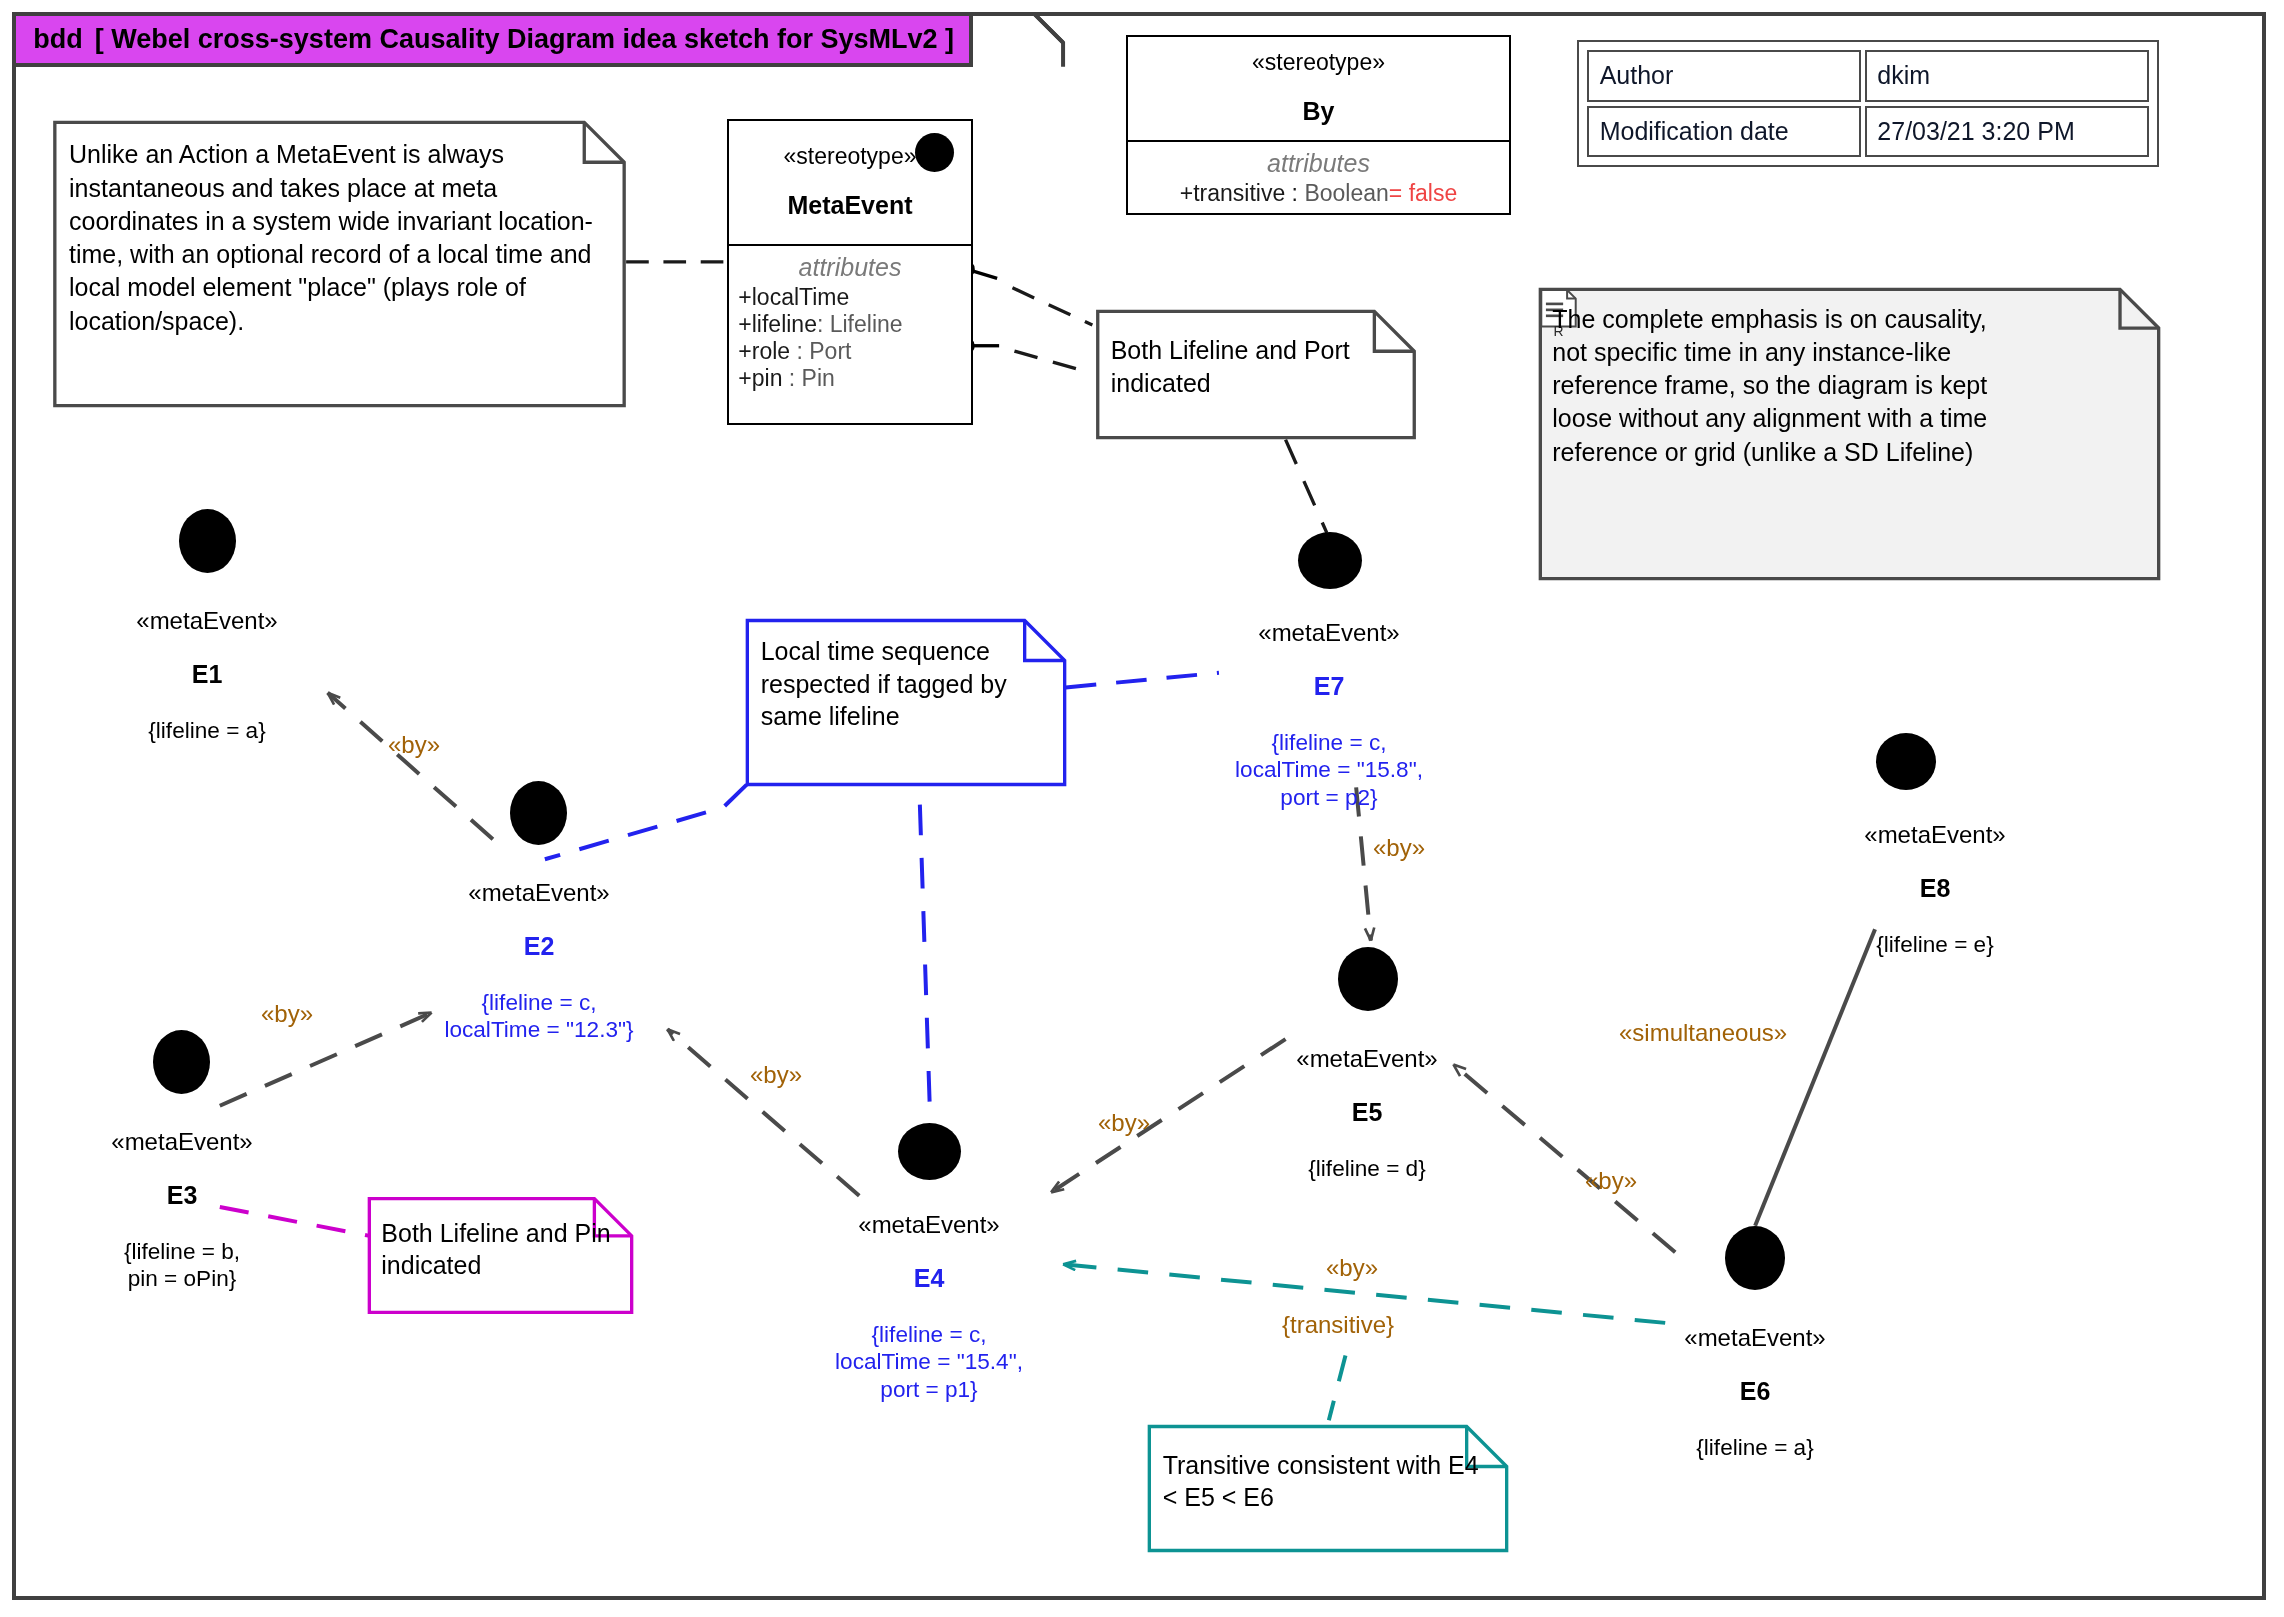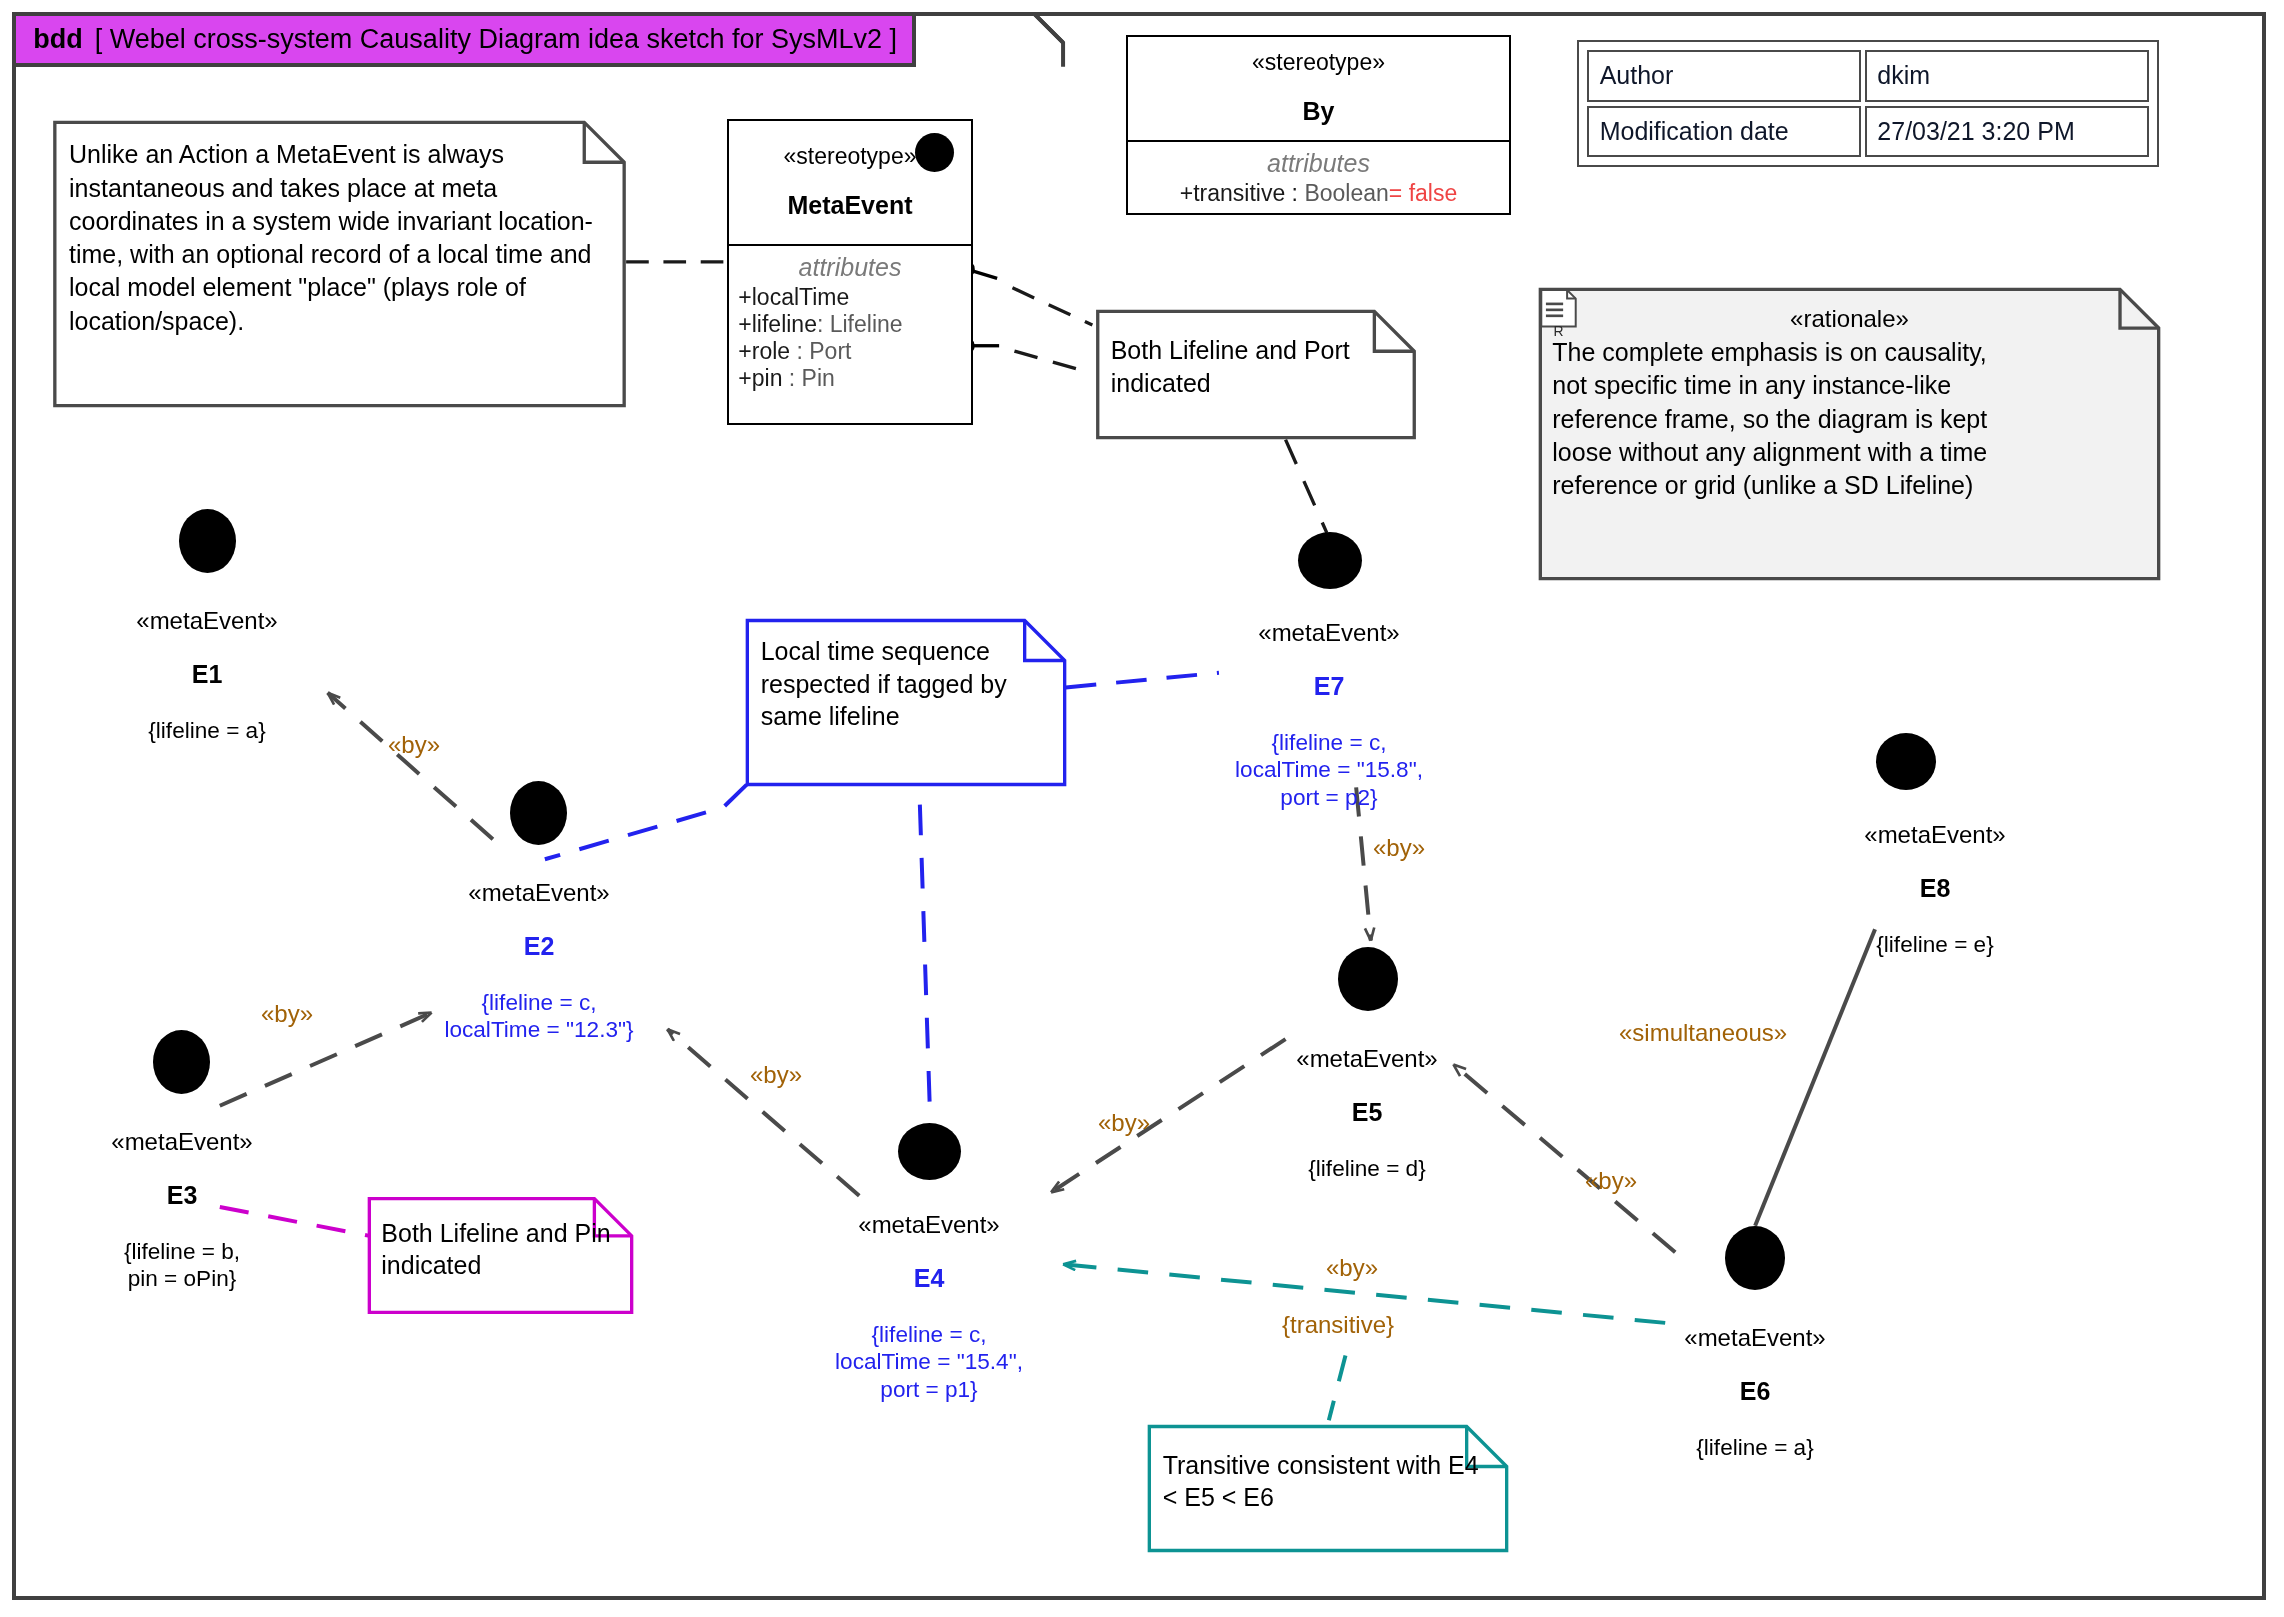--- a/index.html
+++ b/index.html
@@ -15,21 +15,21 @@
     position:absolute; left:12px; top:12px;
     height:55px; box-sizing:border-box;
     border:4px solid #404040; border-bottom-width:4px;
     background:#d946ef;
     display:flex; align-items:center;
     padding:0 14.7px 0 17.3px;
     font-size:27px; color:#000; white-space:nowrap;
     z-index:6;
   }
   .frame-title .kind{font-weight:bold;margin-right:12px;}
-  .frame-title .bracket{font-weight:normal;}
+  .frame-title .bracket{font-weight:bold;}
   .title-clip{position:absolute;left:0;top:0;width:100%;height:100%;pointer-events:none;}
 
   
   #edges{position:absolute;left:0;top:0;width:2284px;height:1618px;}
 
   
   .clsbox{position:absolute;border:2.7px solid #000;background:#fff;box-sizing:border-box;}
   .cls-head{
     display:flex;flex-direction:column;align-items:center;justify-content:center;
     padding:9.3px 6.7px 10.7px 6.7px;position:relative;gap:16px;
@@ -247,21 +247,20 @@
     </svg>
     <svg class="docicon" viewBox="0 0 58 74">
       <polygon points="3,3 42,3 55,16 55,58 3,58" fill="#fff" stroke="#4a4a4a" stroke-width="3"></polygon>
       <polyline points="42,3 42,16 55,16" fill="none" stroke="#4a4a4a" stroke-width="3"></polyline>
       <line x1="10" y1="24" x2="36" y2="24" stroke="#4a4a4a" stroke-width="4"></line>
       <line x1="10" y1="33" x2="36" y2="33" stroke="#4a4a4a" stroke-width="4"></line>
       <line x1="10" y1="42" x2="36" y2="42" stroke="#4a4a4a" stroke-width="4"></line>
       <text x="29" y="73" font-size="21" text-anchor="middle" fill="#2a2a2a" font-family="Liberation Sans, sans-serif">R</text>
     </svg>
     <div class="note-body" style="padding:14.7px 13.3px;">
-      <span class="note-stereo">«rationale»</span>
       <span style="display:block;font-size:25px;line-height:1.33;white-space:pre;">The complete emphasis is on causality,
 not specific time in any instance-like
 reference frame, so the diagram is kept
 loose without any alignment with a time
 reference or grid (unlike a SD Lifeline)</span>
     </div>
   </div>
 
   <div class="note" style="left:746px;top:619px;width:320px;height:167px;">
     <svg width="320" height="167" viewBox="0 0 480 250">

